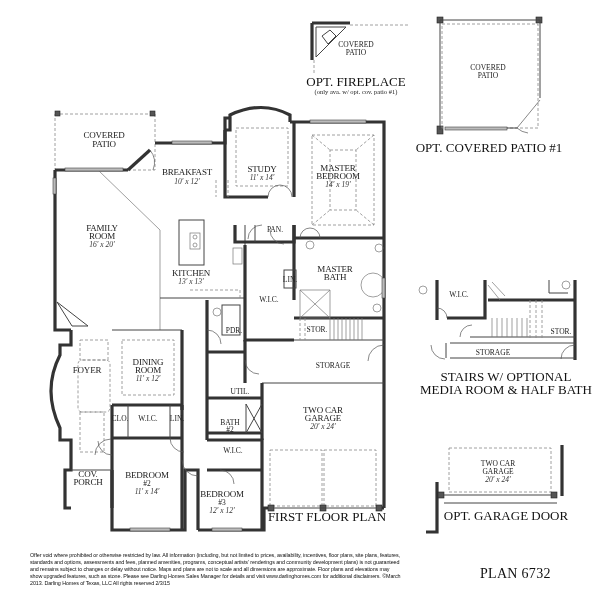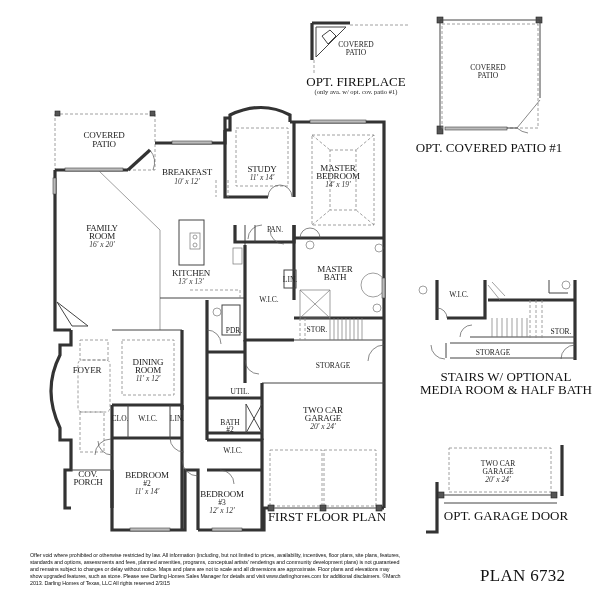--- a/index.html
+++ b/index.html
@@ -11,21 +11,21 @@
   .dash { fill: none; stroke: #888; stroke-width: 0.8; stroke-dasharray: 3 2; }
   .door { fill: none; stroke: #555; stroke-width: 0.7; }
   .win { fill: #bbb; stroke: #444; stroke-width: 0.6; }
   .post { fill: #555; stroke: #222; stroke-width: 0.6; }
   .room { font-family: "Liberation Serif", serif; font-size: 9px; fill: #222; text-anchor: middle; letter-spacing: -0.2px; }
   .dim { font-family: "Liberation Serif", serif; font-size: 7.5px; fill: #333; text-anchor: middle; font-style: italic; }
   .small { font-family: "Liberation Serif", serif; font-size: 7.5px; fill: #222; text-anchor: middle; }
   .caption { font-family: "Liberation Serif", serif; font-size: 13px; fill: #111; text-anchor: middle; }
   .subcap { font-family: "Liberation Serif", serif; font-size: 6.5px; fill: #222; text-anchor: middle; }
   #disclaimer { position: absolute; left: 30px; top: 552px; width: 372px; font-family: "Liberation Sans", sans-serif; font-size: 5.4px; line-height: 7px; color: #111; letter-spacing: -0.1px; }
-  #plan-number { position: absolute; left: 480px; top: 566px; font-family: "Liberation Serif", serif; font-size: 17px; color: #111; letter-spacing: 0.3px; }
+  #plan-number { position: absolute; left: 480px; top: 566px; font-family: "Liberation Serif", serif; font-size: 14px; color: #111; letter-spacing: 0.3px; }
 </style>
 </head>
 <body>
 
 <svg id="plan" viewBox="0 0 608 599" xmlns="http://www.w3.org/2000/svg">
 
   <g>
 
     <g>
       <rect class="dash" x="55" y="114" width="100" height="56"></rect>

